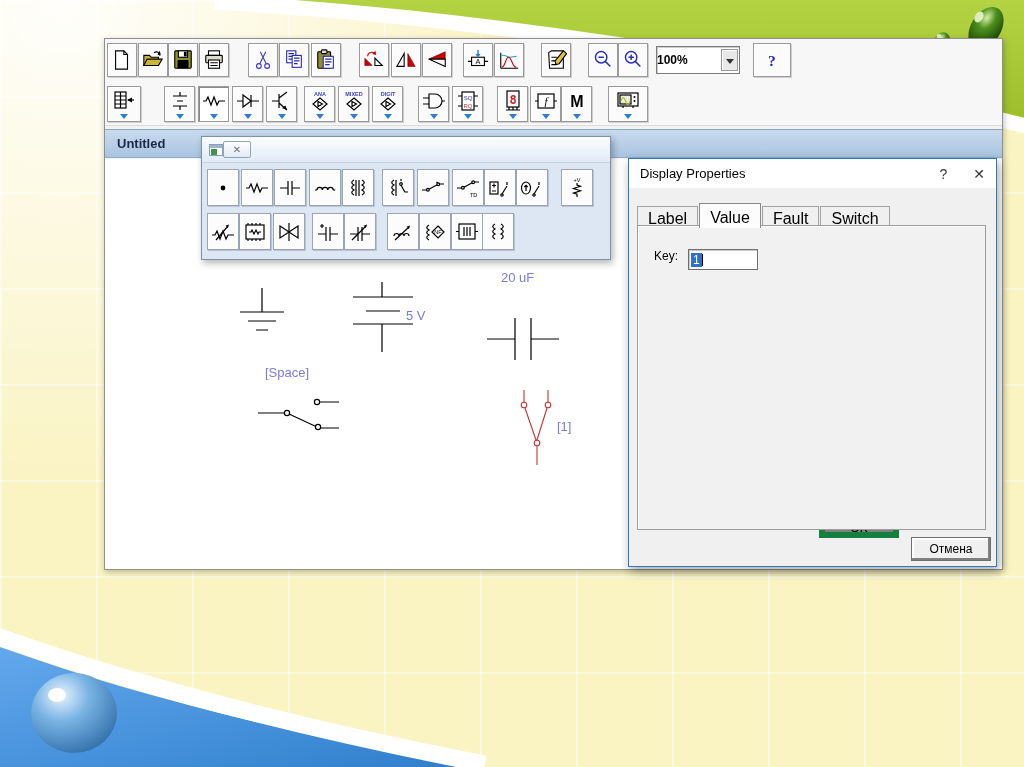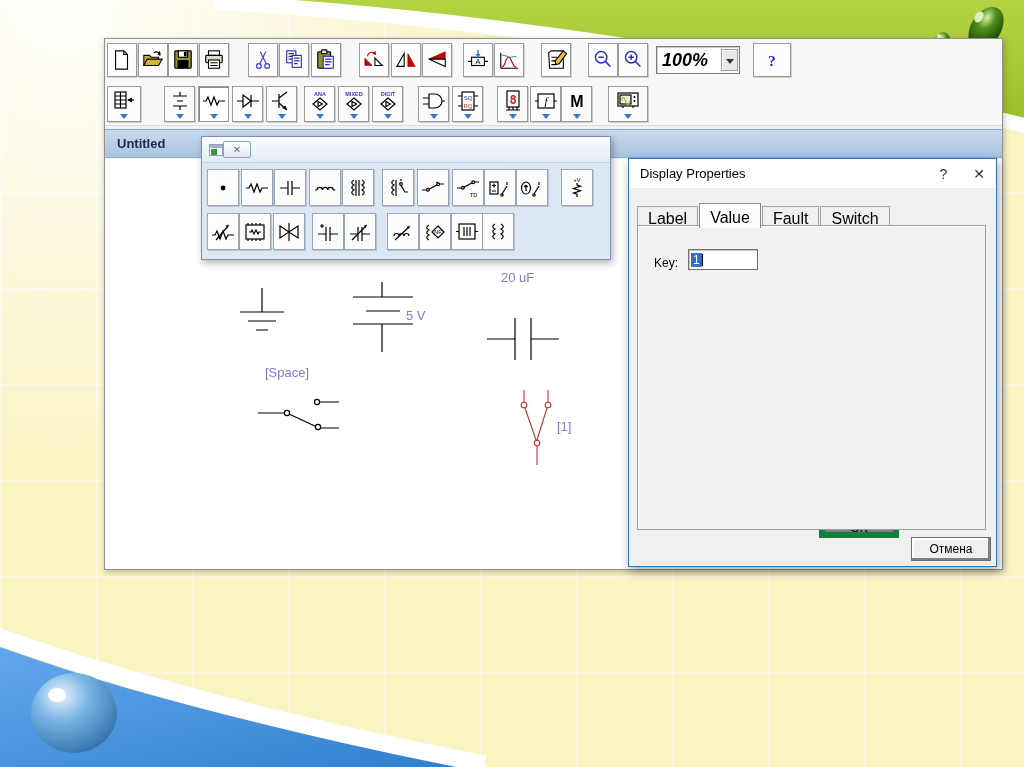--- a/index.html
+++ b/index.html
@@ -20,21 +20,21 @@
   .tb2{top:46px;height:40px;background:#f7f7f7;border-bottom:1px solid #dcdcdc;}
   .tbtn{position:absolute;top:4px;width:30px;height:34px;background:#fbfbfb;border:1px solid #9a9a9a;
     box-shadow:inset 1px 1px 0 #fff,1px 1px 0 #cfcfcf;padding:0;display:flex;align-items:center;justify-content:center;cursor:pointer;}
   .pbtn{position:absolute;top:1px;width:31px;height:36px;background:#fbfbfb;border:1px solid #9a9a9a;
     box-shadow:inset 1px 1px 0 #fff,1px 1px 0 #cfcfcf;padding:0 0 7px 0;display:flex;align-items:center;justify-content:center;cursor:pointer;}
   .pbtn.pressed{background:#ffffff;box-shadow:inset 1px 1px 0 #8a8a8a,inset -1px -1px 0 #fff;}
   .dd{position:absolute;bottom:2px;left:50%;transform:translateX(-50%);width:0;height:0;
     border:4px solid transparent;border-top:5px solid #2f7cd6;border-bottom:none;}
   .combo{position:absolute;left:551px;top:7px;width:82px;height:26px;background:#fff;border:1px solid #7a7a7a;
     box-shadow:inset 1px 1px 0 #cfcfcf;display:flex;align-items:center;}
-  .combo-text{flex:1;font-size:18px;font-weight:700;padding-left:5px;color:#000;font-style:italic;}
+  .combo-text{flex:1;font-size:12px;font-weight:700;color:#000;}
   .combo-btn{width:17px;height:22px;margin-right:1px;background:#e8e8e8;border:1px solid #9a9a9a;
     box-shadow:inset 1px 1px 0 #fff;padding:0;display:flex;align-items:center;justify-content:center;cursor:pointer;}
   .arr{width:0;height:0;border:4px solid transparent;border-top:5px solid #333;border-bottom:none;margin-top:3px;}
   .doc-title{position:absolute;top:90px;left:0;width:100%;height:29px;
     background:linear-gradient(#c9daee,#a9c4e0);border-top:1px solid #8ba6c4;border-bottom:1px solid #93aecb;
     display:flex;align-items:center;padding-left:12px;box-sizing:border-box;font-size:13px;font-weight:700;color:#1b2947;}
   .canvas{position:absolute;top:120px;left:0;width:100%;height:410px;background:#fff;}
   .clabel{position:absolute;color:#7b7bd4;font-size:13px;white-space:nowrap;}
   .csvg{position:absolute;}
   
@@ -55,21 +55,21 @@
   .dlg-title{height:29px;background:#fff;display:flex;align-items:center;padding:0 11px;font-size:13px;color:#000;}
   .dlg-title-text{flex:1;}
   .dlg-help{font-size:14px;color:#333;margin-right:26px;background:none;border:none;cursor:pointer;padding:0;font-family:"Liberation Sans",sans-serif;}
   .dlg-close{font-size:14px;color:#333;background:none;border:none;cursor:pointer;padding:0;font-family:"Liberation Sans",sans-serif;}
   .tabs{position:absolute;left:8px;top:44px;display:flex;align-items:flex-end;}
   .tab{height:21px;box-sizing:border-box;padding:3px 10px 0;font-size:16px;color:#000;background:#f0f0f0;
     border:1px solid #a3a3a3;border-bottom:none;margin-right:1px;cursor:pointer;}
   .tab.active{height:25px;padding-top:5px;background:#fcfcfc;border-color:#8a8a8a;position:relative;z-index:2;margin-bottom:-1px;}
   .pane{position:absolute;left:8px;top:66px;width:349px;height:305px;background:#f1f1f1;
     border:1px solid #9c9c9c;box-shadow:inset 1px 1px 0 #fcfcfc;box-sizing:border-box;z-index:1;}
-  .keyrow{display:flex;align-items:flex-end;margin:23px 0 0 16px;font-size:12px;color:#000;}
+  .keyrow{display:flex;align-items:flex-start;margin:23px 0 0 16px;font-size:12px;color:#000;}
   .keyinput{margin-left:10px;width:64px;height:17px;background:#fff;border:1px solid #707070;
     box-shadow:inset 1px 1px 0 #c9c9c9;padding:1px 2px;font-size:12px;display:flex;align-items:center;cursor:text;}
   .sel{background:#2f71c9;color:#fff;padding:0 2px;}
   .caret{display:inline-block;width:1px;height:12px;background:#000;}
   .btn{position:absolute;width:80px;height:24px;font-size:12px;color:#000;background:#f0f0f0;
     border:1px solid #6f6f6f;box-shadow:inset -2px -2px 0 #808080,inset 2px 2px 0 #fff;cursor:pointer;font-family:"Liberation Sans",sans-serif;}
   .btn.ok{left:190px;top:355px;border:6px solid #15803d;text-align:center;}
   .btn.cancel{left:282px;top:378px;}
   
   svg.ic{stroke:#000;fill:none;stroke-width:1.2;}

